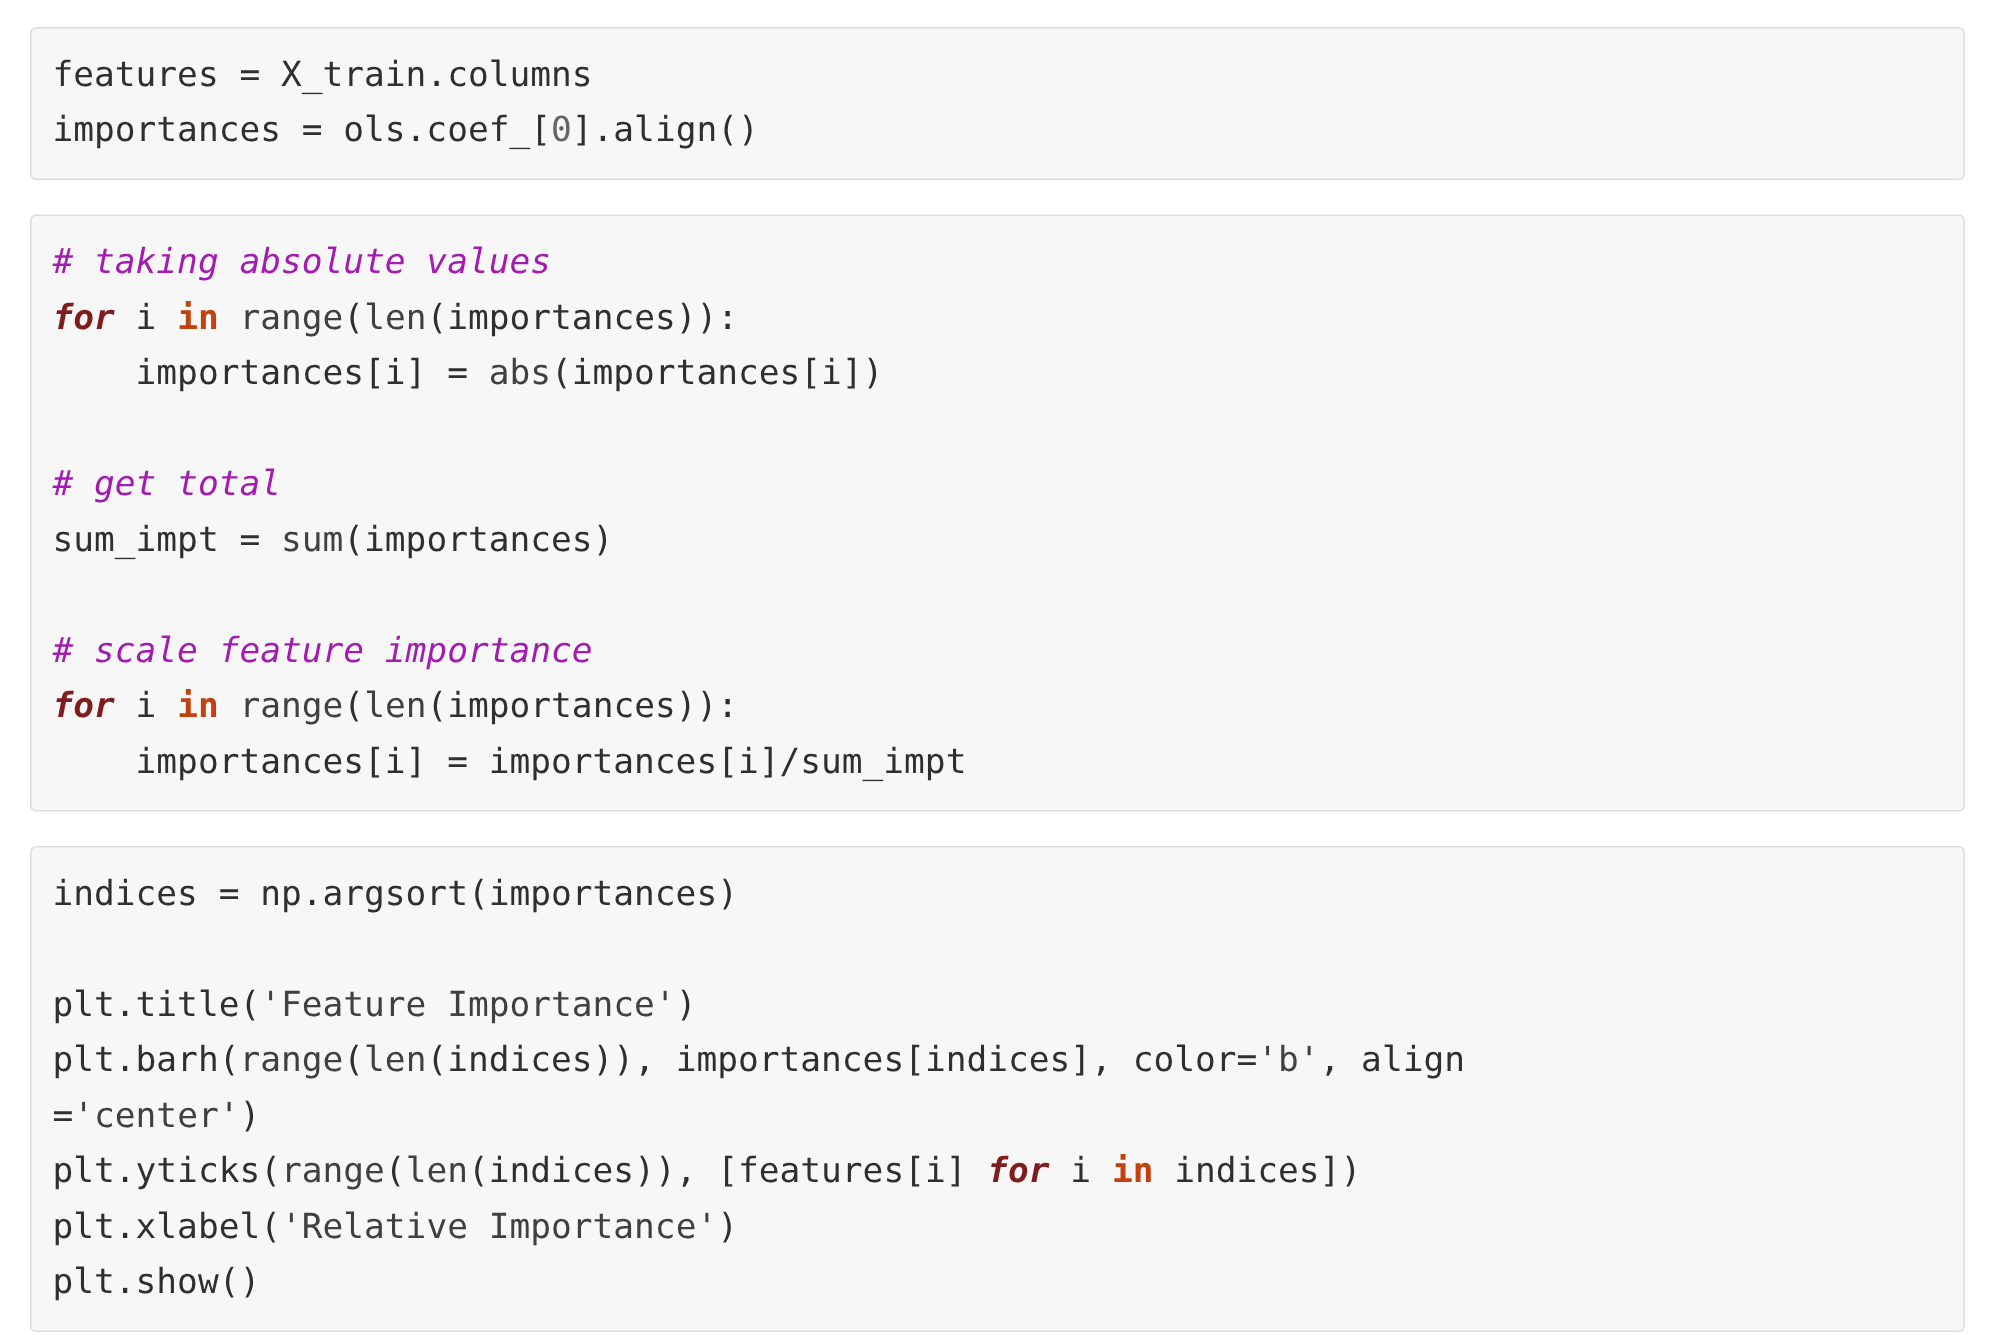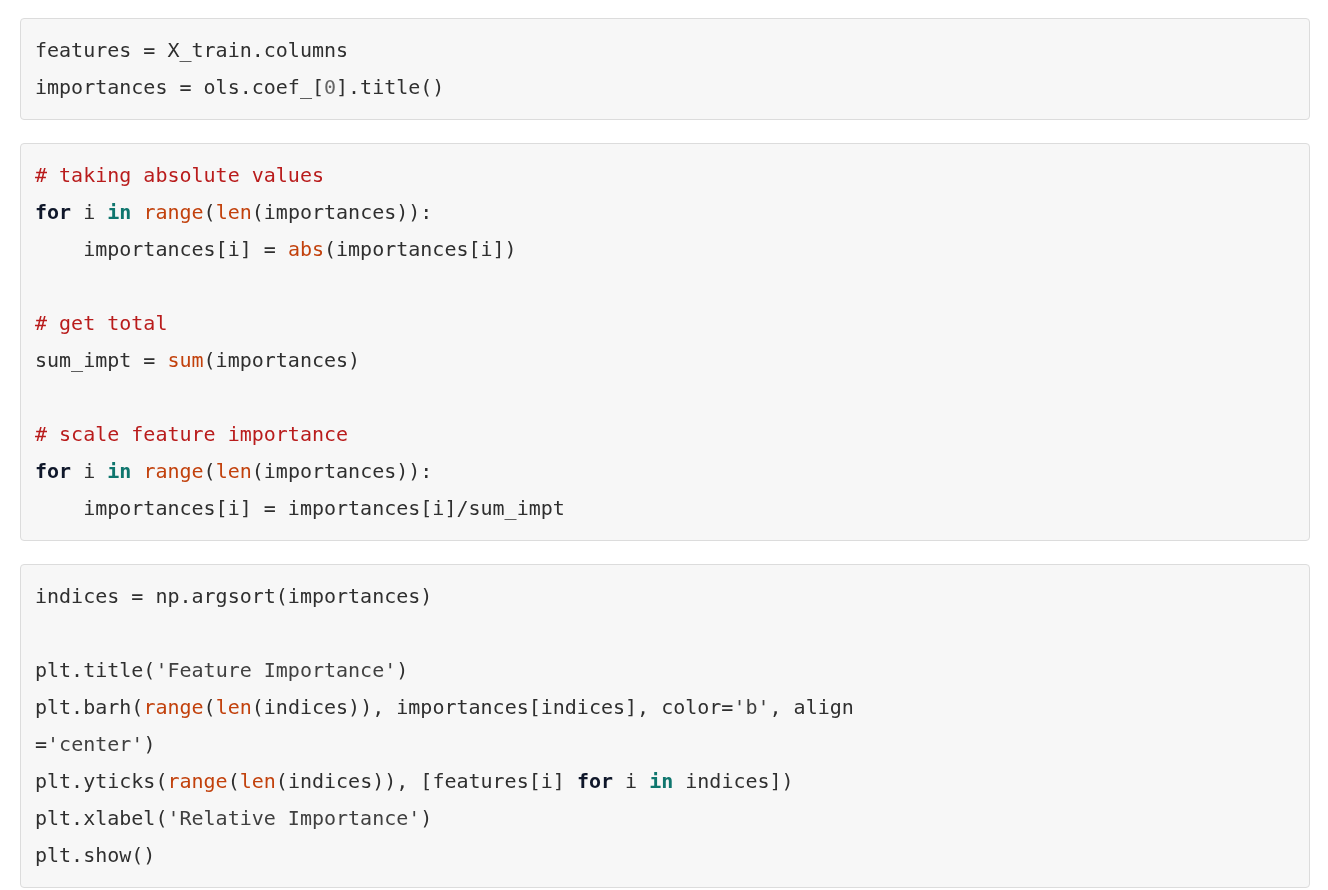--- a/index.html
+++ b/index.html
@@ -28,44 +28,44 @@
     box-sizing: border-box;
     background: #f7f7f7;
     border: 1px solid #dcdcdc;
     border-radius: 4px;
     padding: 13px 14px 13px 14px;
   }
   .code-block pre {
     margin: 0;
     padding: 0;
     font-family: "DejaVu Sans Mono", monospace;
-    font-size: 20px;
+    font-size: 23px;
     line-height: 37px;
     color: #2f2f2f;
     white-space: pre;
     tab-size: 4;
   }
   .ln { display: block; min-height: 37px; }
 
   
-  .tok-c   { color: #b91c1c; }          
-  .tok-k   { color: #0f172a; font-weight: bold; }           
-  .tok-ow  { color: #0f766e; font-weight: bold; }           
-  .tok-nb  { color: #c2410c; }                              
+  .tok-c   { color: #a21caf; font-style: italic; }          
+  .tok-k   { color: #7f1d1d; font-weight: bold; font-style: italic; }           
+  .tok-ow  { color: #c2410c; font-weight: bold; }           
+  .tok-nb  { color: #404040; }                              
   .tok-s   { color: #404040; }                              
   .tok-m   { color: #666666; }                              
   .tok-n   { color: #2f2f2f; }                              
 </style>
 </head>
 <body>
 
 <div class="page">
   <div id="blocks-root">
       <div class="code-block" id="block-1" style="top: 18px;">
-        <pre><span class="ln"><span class="tok-n">features = X_train.columns</span></span><span class="ln"><span class="tok-n">importances = ols.coef_[</span><span class="tok-m">0</span><span class="tok-n">].title()</span></span></pre>
+        <pre><span class="ln"><span class="tok-n">features = X_train.columns</span></span><span class="ln"><span class="tok-n">importances = ols.coef_[</span><span class="tok-m">0</span><span class="tok-n">].align()</span></span></pre>
       </div>
       <div class="code-block" id="block-2" style="top: 143px;">
         <pre><span class="ln"><span class="tok-c"># taking absolute values</span></span><span class="ln"><span class="tok-k">for</span><span class="tok-n"> i </span><span class="tok-ow">in</span><span class="tok-n"> </span><span class="tok-nb">range</span><span class="tok-n">(</span><span class="tok-nb">len</span><span class="tok-n">(importances)):</span></span><span class="ln"><span class="tok-n">    importances[i] = </span><span class="tok-nb">abs</span><span class="tok-n">(importances[i])</span></span><span class="ln"><span class="tok-n"></span></span><span class="ln"><span class="tok-c"># get total</span></span><span class="ln"><span class="tok-n">sum_impt = </span><span class="tok-nb">sum</span><span class="tok-n">(importances)</span></span><span class="ln"><span class="tok-n"></span></span><span class="ln"><span class="tok-c"># scale feature importance</span></span><span class="ln"><span class="tok-k">for</span><span class="tok-n"> i </span><span class="tok-ow">in</span><span class="tok-n"> </span><span class="tok-nb">range</span><span class="tok-n">(</span><span class="tok-nb">len</span><span class="tok-n">(importances)):</span></span><span class="ln"><span class="tok-n">    importances[i] = importances[i]/sum_impt</span></span></pre>
       </div>
       <div class="code-block" id="block-3" style="top: 564px;">
         <pre><span class="ln"><span class="tok-n">indices = np.argsort(importances)</span></span><span class="ln"><span class="tok-n"></span></span><span class="ln"><span class="tok-n">plt.title(</span><span class="tok-s">'Feature Importance'</span><span class="tok-n">)</span></span><span class="ln"><span class="tok-n">plt.barh(</span><span class="tok-nb">range</span><span class="tok-n">(</span><span class="tok-nb">len</span><span class="tok-n">(indices)), importances[indices], color=</span><span class="tok-s">'b'</span><span class="tok-n">, align</span></span><span class="ln"><span class="tok-n">=</span><span class="tok-s">'center'</span><span class="tok-n">)</span></span><span class="ln"><span class="tok-n">plt.yticks(</span><span class="tok-nb">range</span><span class="tok-n">(</span><span class="tok-nb">len</span><span class="tok-n">(indices)), [features[i] </span><span class="tok-k">for</span><span class="tok-n"> i </span><span class="tok-ow">in</span><span class="tok-n"> indices])</span></span><span class="ln"><span class="tok-n">plt.xlabel(</span><span class="tok-s">'Relative Importance'</span><span class="tok-n">)</span></span><span class="ln"><span class="tok-n">plt.show()</span></span></pre>
       </div>
     </div>
 </div>
 

